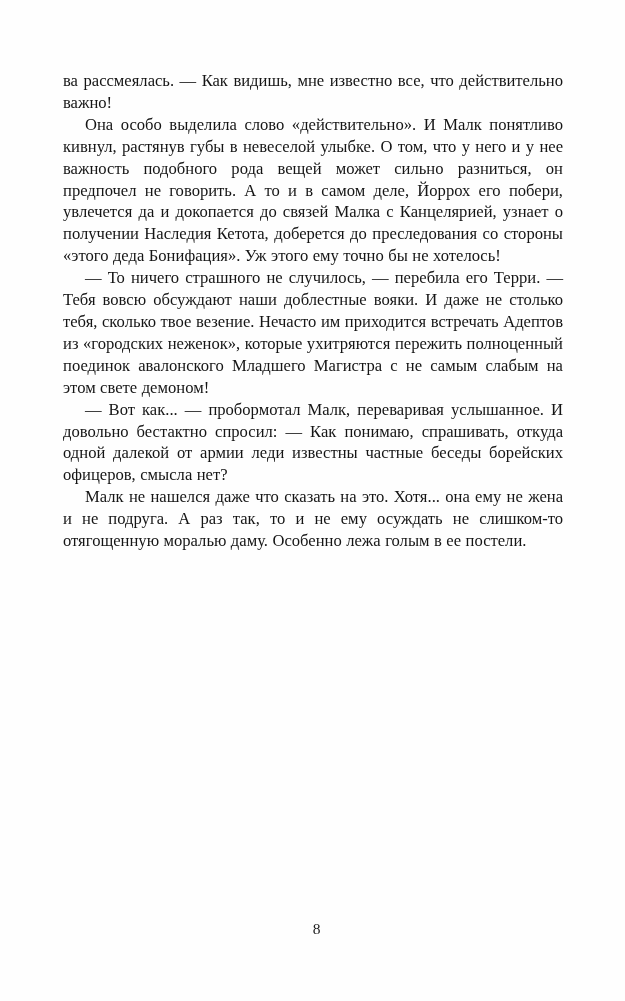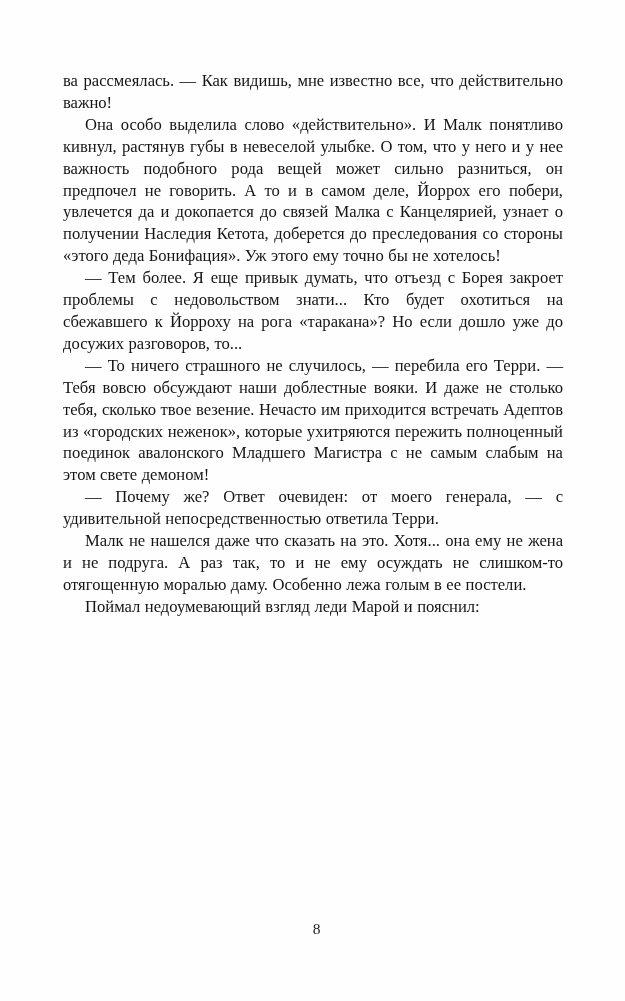--- a/index.html
+++ b/index.html
@@ -48,20 +48,18 @@
       color: #222222;
     }
   </style>
 </head>
 <body>
 
 <div class="book-page">
   <div class="text-block">
       <p class="para" lang="ru">ва рассмеялась. — Как видишь, мне известно все, что действительно важно!</p>
       <p class="para indent" lang="ru">Она особо выделила слово «действительно». И Малк понятливо кивнул, растянув губы в невеселой улыбке. О том, что у него и у нее важность подобного рода вещей может сильно разниться, он предпочел не говорить. А то и в самом деле, Йоррох его побери, увлечется да и докопается до связей Малка с Канцелярией, узнает о получении Наследия Кетота, доберется до преследования со стороны «этого деда Бонифация». Уж этого ему точно бы не хотелось!</p>
-      <p class="para indent" lang="ru">— Тем более. Я еще привык думать, что отъезд с Борея закроет проблемы с недовольством знати... Кто будет охотиться на сбежавшего к Йорроху на рога «таракана»? Но если дошло уже до досужих разговоров, то...</p>
       <p class="para indent" lang="ru">— То ничего страшного не случилось, — перебила его Терри. — Тебя вовсю обсуждают наши доблестные вояки. И даже не столько тебя, сколько твое везение. Нечасто им приходится встречать Адептов из «городских неженок», которые ухитряются пережить полноценный поединок авалонского Младшего Магистра с не самым слабым на этом свете демоном!</p>
-      <p class="para indent" lang="ru">— Почему же? Ответ очевиден: от моего генерала, — с удивительной непосредственностью ответила Терри.</p>
+      <p class="para indent" lang="ru">— Вот как... — пробормотал Малк, переваривая услышанное. И довольно бестактно спросил: — Как понимаю, спрашивать, откуда одной далекой от армии леди известны частные беседы борейских офицеров, смысла нет?</p>
       <p class="para indent" lang="ru">Малк не нашелся даже что сказать на это. Хотя... она ему не жена и не подруга. А раз так, то и не ему осуждать не слишком-то отягощенную моралью даму. Особенно лежа голым в ее постели.</p>
-      <p class="para indent" lang="ru">Поймал недоумевающий взгляд леди Марой и пояснил:</p>
     </div>
   <div class="page-number">8</div>
 </div>
 
 </body></html>

